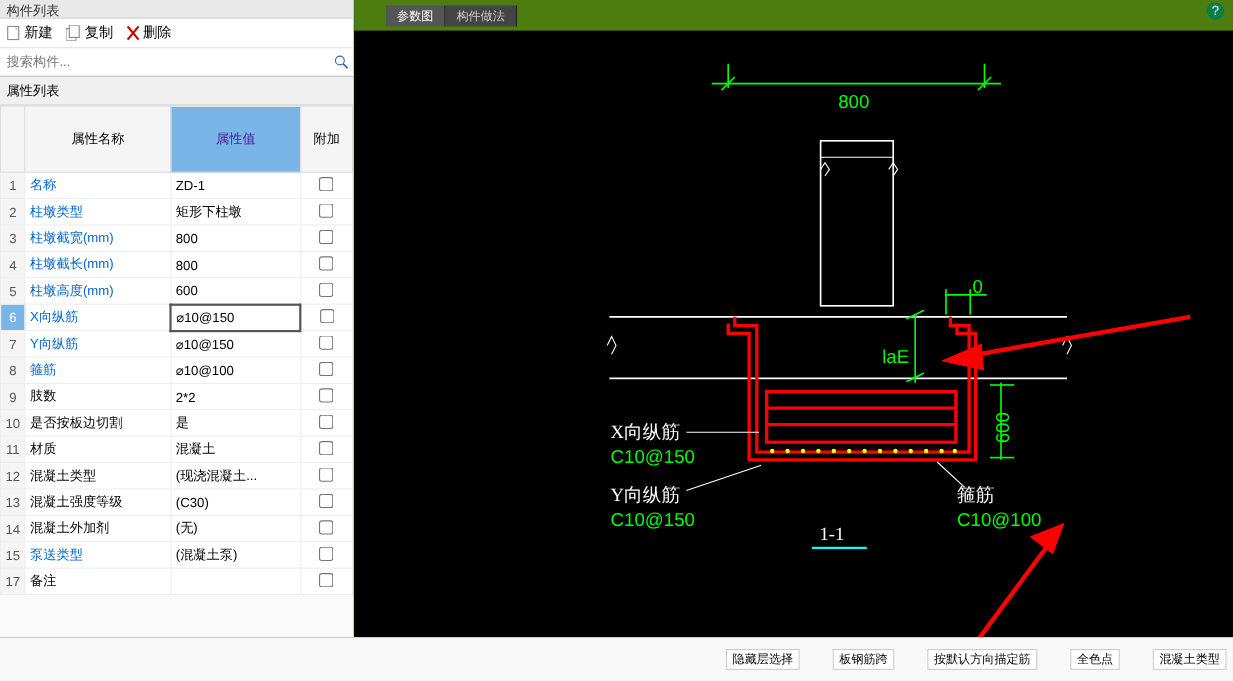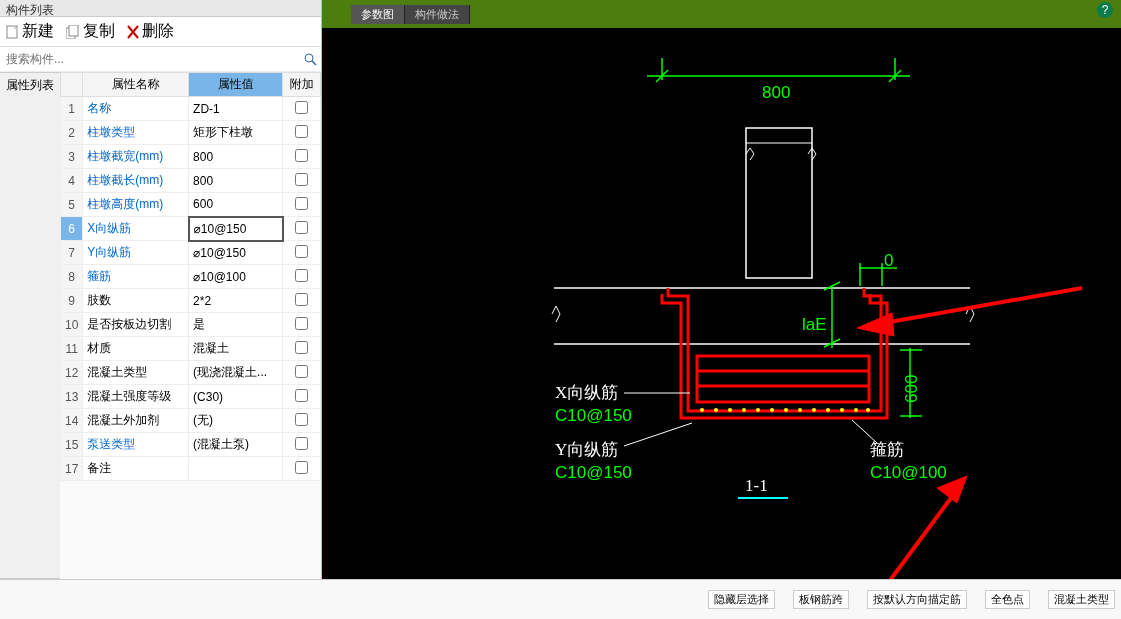--- a/index.html
+++ b/index.html
@@ -1,53 +1,53 @@
 <!DOCTYPE html>
 <html><head>
   <meta charset="utf-8">
   <style>
     * { box-sizing: border-box; margin: 0; padding: 0; }
     body { font-family: "Microsoft YaHei", Arial, sans-serif; font-size: 12px; width: 1121px; height: 619px; display: flex; flex-direction: column; background: #fff; overflow: hidden; }
     .main { display: flex; flex: 1; min-height: 0; }
     .left-panel { width: 322px; border-right: 1px solid #fca5a5; display: flex; flex-direction: column; background: #fafafa; }
     .panel-header { background: #e8e8e8; border-bottom: 1px solid #ccc; padding: 2px 6px; font-size: 12px; color: #333; height: 17px; overflow: hidden; }
     .toolbar { background: #fff; border-bottom: 1px solid #ddd; padding: 4px 6px; display: flex; gap: 12px; }
-    .toolbar-btn { display: flex; align-items: center; gap: 3px; cursor: pointer; font-size: 16px; font-family: Liberation Serif, serif; }
+    .toolbar-btn { display: flex; align-items: center; gap: 3px; cursor: pointer; font-size: 13px; font-family: Liberation Serif, serif; }
     .search-row { padding: 3px 4px; display: flex; align-items: center; border-bottom: 1px solid #eee; background: #fff; }
     .search-input { flex: 1; border: none; outline: none; font-size: 12px; color: #999; padding: 2px; }
     .tree { padding: 6px 4px; background: #fff; min-height: 85px; border-bottom: 1px solid #ddd; }
     .tree-parent { padding: 2px 4px; cursor: pointer; }
     .tree-child { margin-left: 28px; padding: 2px 10px; background: #cde4f7; width: 50px; cursor: pointer; }
-    .property-section { flex: 1; display: flex; flex-direction: row; min-height: 0; }
+    .property-section { flex: 1; display: flex; flex-direction: column; min-height: 0; }
     .prop-title { background: #f0f0f0; border-top: 1px solid #ccc; border-bottom: 1px solid #ccc; padding: 4px 6px; }
     .prop-table-wrap { flex: 1; overflow-y: hidden; position: relative; }
     .prop-table { width: 100%; border-collapse: collapse; background: #fff; }
-    .prop-table th { background: #f5f5f5; border: 1px solid #ddd; font-weight: normal; padding: 3px 4px; text-align: center; }
-    .prop-table th.selected { background: #7ab5e8; color: #000000; }
+    .prop-table th { background: #f5f5f5; border: 1px solid #ddd; font-weight: normal; padding: 21px 4px; text-align: center; }
+    .prop-table th.selected { background: #7ab5e8; color: #4c1d95; }
     .prop-table td { border: 1px solid #eee; padding: 3px 4px; height: 19px; }
     .prop-table td.rownum { background: #f5f5f5; text-align: center; width: 22px; color: #555; }
     .prop-table td.rownum.selected { background: #7ab5e8; color: #fff; }
     .prop-table td.name-link { color: #0066cc; cursor: pointer; }
     .prop-table tr.selected td.value-cell { border: 2px solid #555; }
     .prop-table td.check { text-align: center; }
     .right-panel { flex: 1; display: flex; flex-direction: column; background: #000; position: relative; min-width: 0; }
     .right-tabs { height: 28px; background: #4d7c0f; display: flex; align-items: center; font-size: 11px; padding-left: 29px; }
     .right-tab { padding: 2px 10px; color: #ccc; background: #444; border-right: 1px solid #222; cursor: pointer; }
     .right-tab.active { background: #555; color: #fff; }
     .canvas-area { flex: 1; position: relative; background: #000; overflow: hidden; }
     .green-txt { fill: #00ff00; font-size: 17px; font-family: Arial; }
     .white-txt { fill: #fff; font-size: 17px; font-family: "Microsoft YaHei"; }
     .cyan-underline { stroke: #00ffff; stroke-width: 2; }
     .red-line { stroke: #ff0000; stroke-width: 3; fill: none; }
     .green-line { stroke: #00ff00; stroke-width: 1.5; fill: none; }
     .red-arrow { fill: #ff0000; stroke: #ff0000; }
     .circle-btn { position: absolute; top: 2px; right: 8px; width: 16px; height: 16px; border-radius: 50%; background: #0a7d4a; color: #fff; text-align: center; line-height: 16px; font-size: 12px; cursor: pointer; }
     .status-bar { height: 40px; border-top: 1px solid #ccc; background: #f8f8f8; display: flex; align-items: center; font-size: 11px; gap: 10px; padding: 0 6px; overflow: hidden; }
     .status-panel-btn { border: 1px solid #ccc; padding: 1px 5px; background: #fff; cursor: pointer; margin-left: auto; }
-    .status-panel-btn + .status-panel-btn { margin-left: 8px; }
+    .status-panel-btn + .status-panel-btn { margin-left: 20px; }
     input[type=checkbox] { pointer-events: auto; }
   </style>
 </head>
 <body>
 
 <div class="main">
   <div class="left-panel">
     <div class="panel-header">构件列表</div>
     <div class="toolbar">
       <div class="toolbar-btn">

